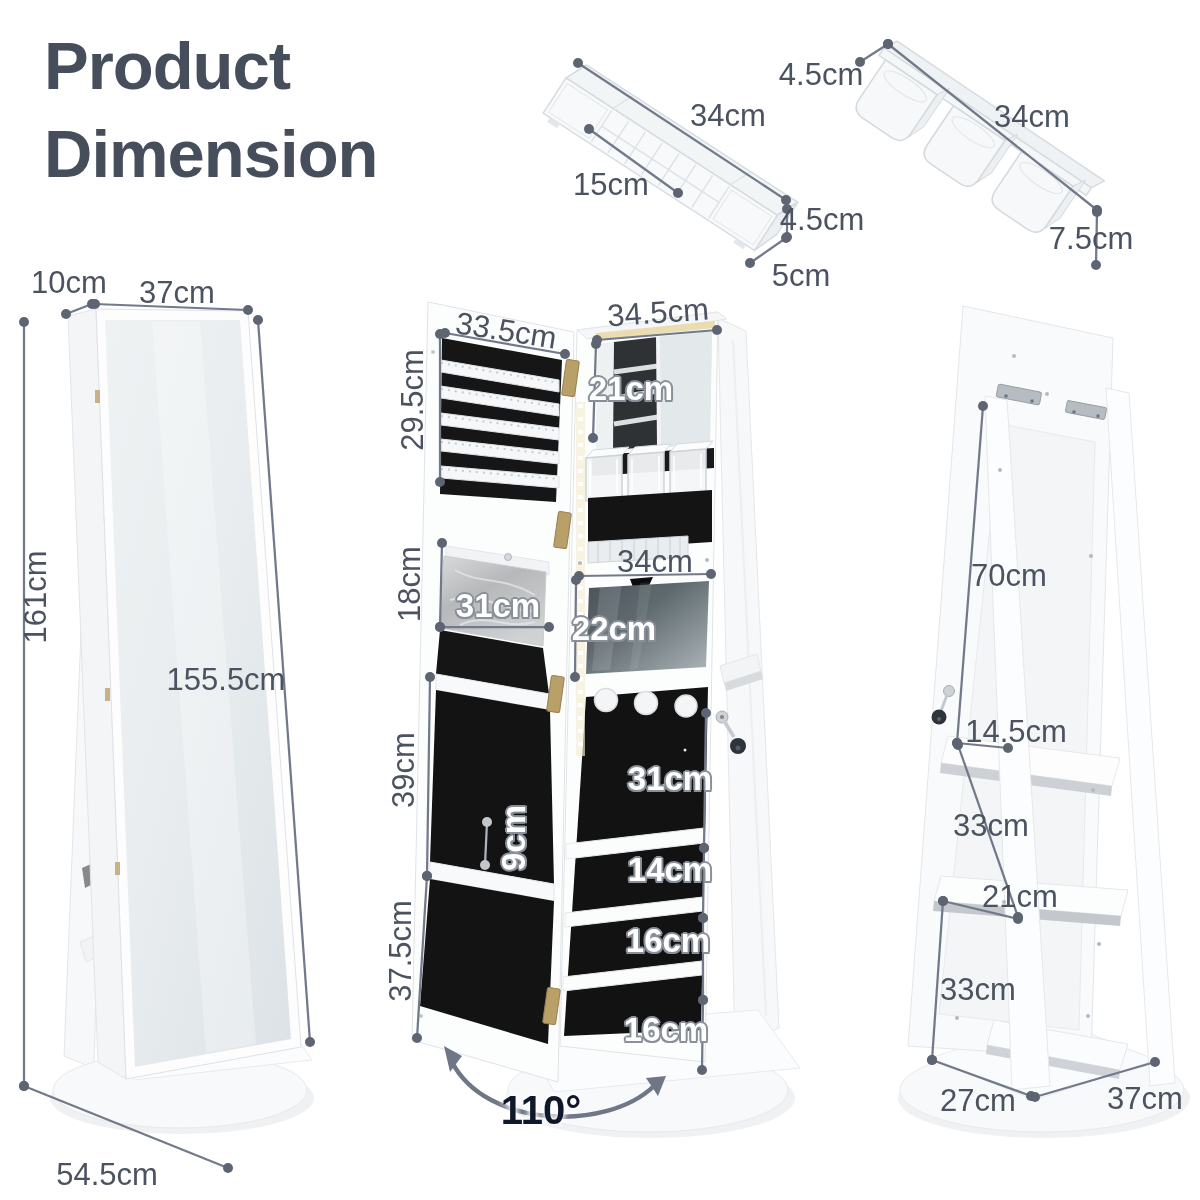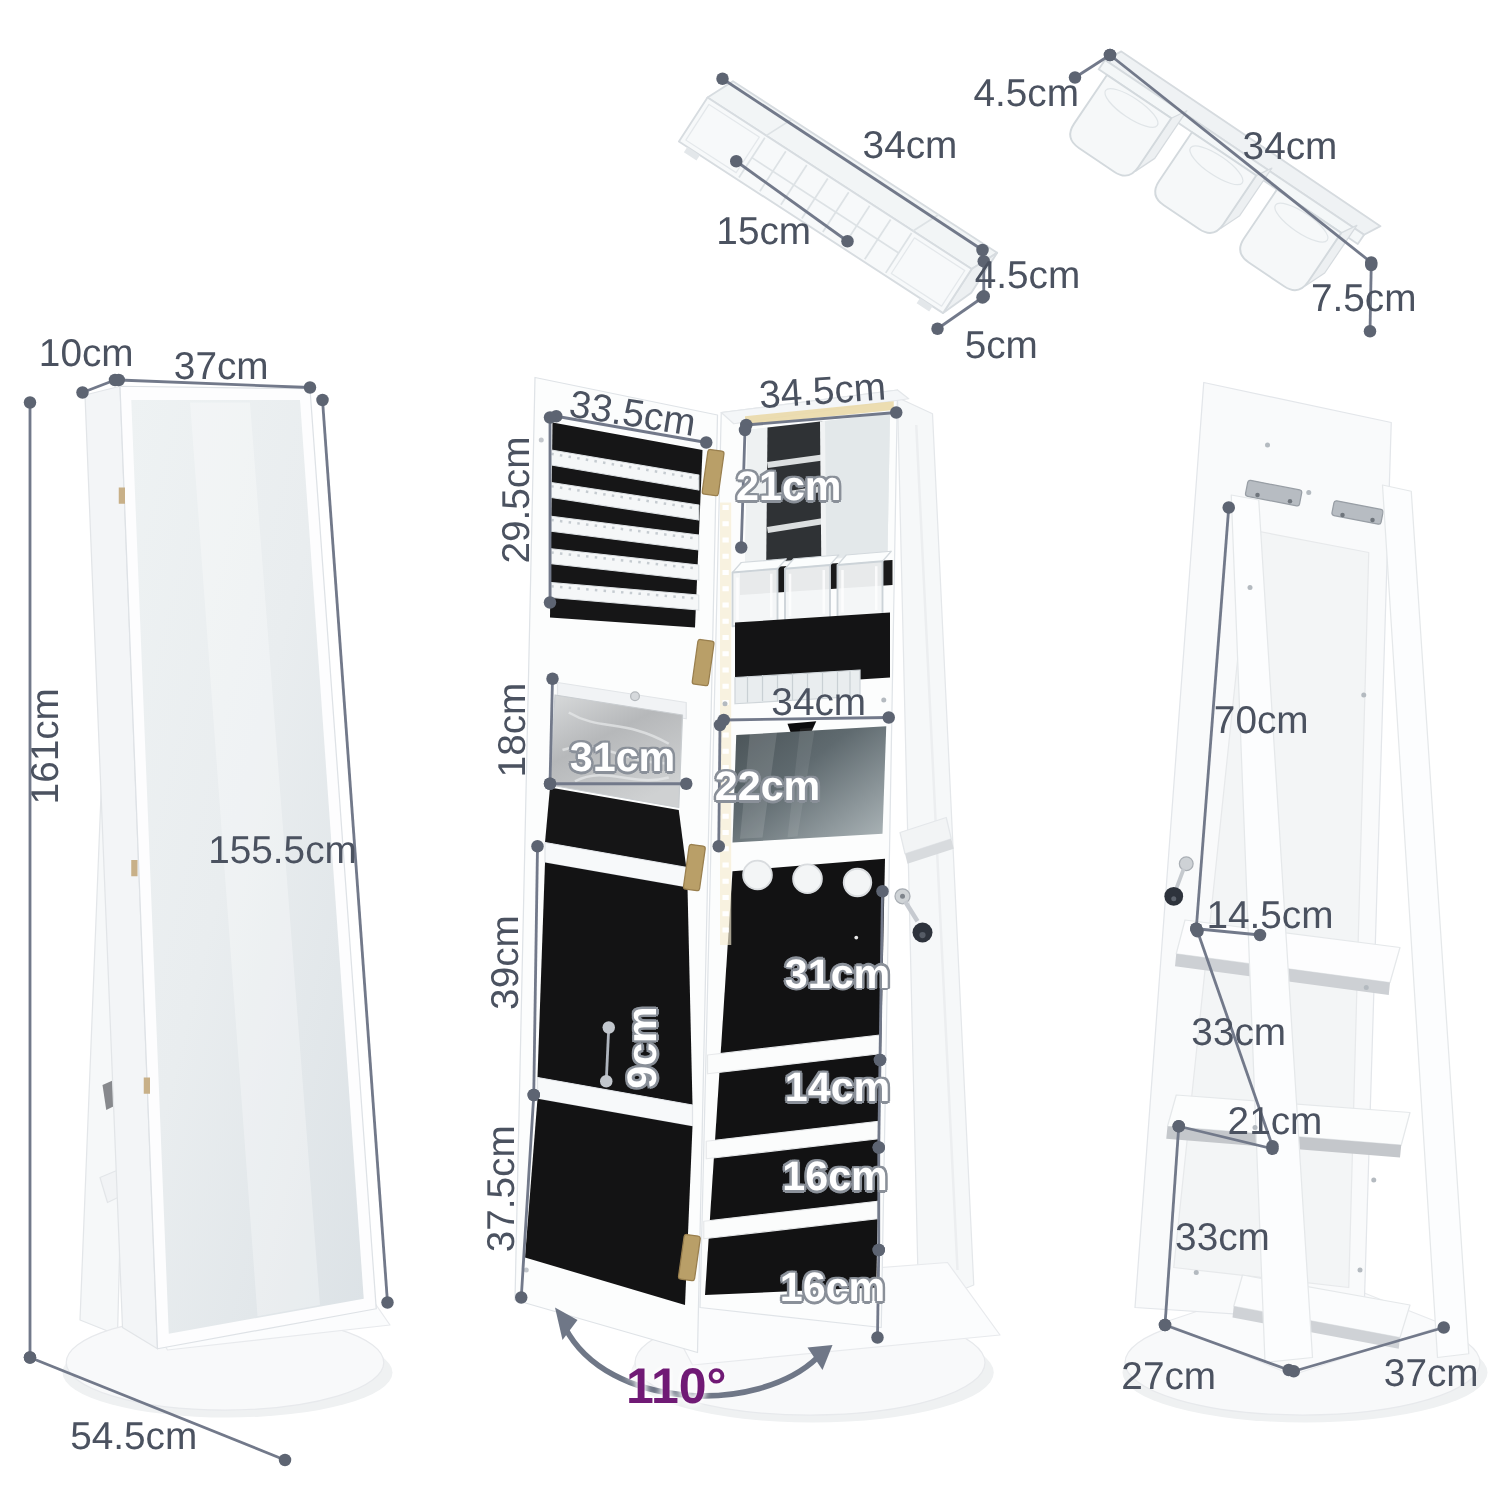--- a/index.html
+++ b/index.html
@@ -10,21 +10,21 @@
          line-height:1.32;letter-spacing:-1px;}
   .dl{position:absolute;transform:translate(-50%,-50%);font-size:31px;font-weight:500;color:#4b5260;
       white-space:nowrap;z-index:5;}
   .dl.v{transform:translate(-50%,-50%) rotate(-90deg);}
   .dl.o{color:#ffffff;font-weight:600;font-size:33px;
         text-shadow:2px 0 0 #8a9099,-2px 0 0 #8a9099,0 2px 0 #8a9099,0 -2px 0 #8a9099,
                     1.5px 1.5px 0 #8a9099,-1.5px 1.5px 0 #8a9099,1.5px -1.5px 0 #8a9099,-1.5px -1.5px 0 #8a9099;}
   .dl.ov{color:#ffffff;font-weight:600;font-size:33px;transform:translate(-50%,-50%) rotate(-90deg);
         text-shadow:2px 0 0 #8a9099,-2px 0 0 #8a9099,0 2px 0 #8a9099,0 -2px 0 #8a9099,
                     1.5px 1.5px 0 #8a9099,-1.5px 1.5px 0 #8a9099,1.5px -1.5px 0 #8a9099,-1.5px -1.5px 0 #8a9099;}
-  .dl.big{font-size:40px;font-weight:700;color:#701a75;text-shadow:0 0 6px #fff,0 0 6px #fff;}
+  .dl.big{font-size:40px;font-weight:700;color:#0f172a;text-shadow:0 0 6px #fff,0 0 6px #fff;}
 </style>
 </head>
 <body>
 
 <div class="stage">
 
 <svg width="1200" height="1200" viewBox="0 0 1200 1200">
   <defs>
     <linearGradient id="gMirror" x1="0" y1="0" x2="1" y2="1">
       <stop offset="0" stop-color="#eef2f3"></stop>
@@ -401,35 +401,39 @@
         <circle cx="1018" cy="919" r="5" fill="#5d6472" stroke="none"></circle>
         <circle cx="943" cy="901" r="5" fill="#5d6472" stroke="none"></circle>
         <circle cx="932" cy="1060" r="5" fill="#5d6472" stroke="none"></circle>
         <circle cx="932" cy="1060" r="5" fill="#5d6472" stroke="none"></circle>
         <circle cx="1031" cy="1096" r="5" fill="#5d6472" stroke="none"></circle>
         <circle cx="1035" cy="1097" r="5" fill="#5d6472" stroke="none"></circle>
         <circle cx="1155" cy="1062" r="5" fill="#5d6472" stroke="none"></circle>
       </g>
 </svg>
 
+  <div class="title">
+    <div>Product</div>
+    <div>Dimension</div>
+  </div>
 
   <div class="dl" style="left:728px;top:116px">34cm</div>
   <div class="dl" style="left:611px;top:185px">15cm</div>
   <div class="dl" style="left:822px;top:220px">4.5cm</div>
   <div class="dl" style="left:801px;top:276px">5cm</div>
 
   <div class="dl" style="left:821px;top:75px">4.5cm</div>
   <div class="dl" style="left:1032px;top:117px">34cm</div>
   <div class="dl" style="left:1091px;top:239px">7.5cm</div>
 
   <div class="dl" style="left:69px;top:283px">10cm</div>
   <div class="dl" style="left:177px;top:293px">37cm</div>
   <div class="dl v" style="left:36px;top:597px">161cm</div>
   <div class="dl" style="left:226px;top:680px">155.5cm</div>
-  <div class="dl" style="left:107px;top:1149px">54.5cm</div>
+  <div class="dl" style="left:107px;top:1175px">54.5cm</div>
 
   <div class="dl" style="left:506px;top:331px;transform:translate(-50%,-50%) rotate(9deg)">33.5cm</div>
   <div class="dl" style="left:658px;top:313px;transform:translate(-50%,-50%) rotate(-4deg)">34.5cm</div>
   <div class="dl v" style="left:413px;top:400px">29.5cm</div>
   <div class="dl o" style="left:631px;top:389px">21cm</div>
   <div class="dl v" style="left:410px;top:584px">18cm</div>
   <div class="dl o" style="left:498px;top:606px">31cm</div>
   <div class="dl" style="left:655px;top:562px">34cm</div>
   <div class="dl o" style="left:614px;top:629px">22cm</div>
   <div class="dl v" style="left:404px;top:770px">39cm</div>
@@ -439,16 +443,16 @@
   <div class="dl o" style="left:668px;top:941px">16cm</div>
   <div class="dl v" style="left:401px;top:951px">37.5cm</div>
   <div class="dl o" style="left:666px;top:1030px">16cm</div>
   <div class="dl big" style="left:541px;top:1110px">110°</div>
 
   <div class="dl" style="left:1009px;top:576px">70cm</div>
   <div class="dl" style="left:1016px;top:732px">14.5cm</div>
   <div class="dl" style="left:991px;top:826px">33cm</div>
   <div class="dl" style="left:1020px;top:897px">21cm</div>
   <div class="dl" style="left:978px;top:990px">33cm</div>
-  <div class="dl" style="left:935px;top:1101px">27cm</div>
+  <div class="dl" style="left:978px;top:1101px">27cm</div>
   <div class="dl" style="left:1145px;top:1099px">37cm</div>
 
 </div>
 
 </body></html>

